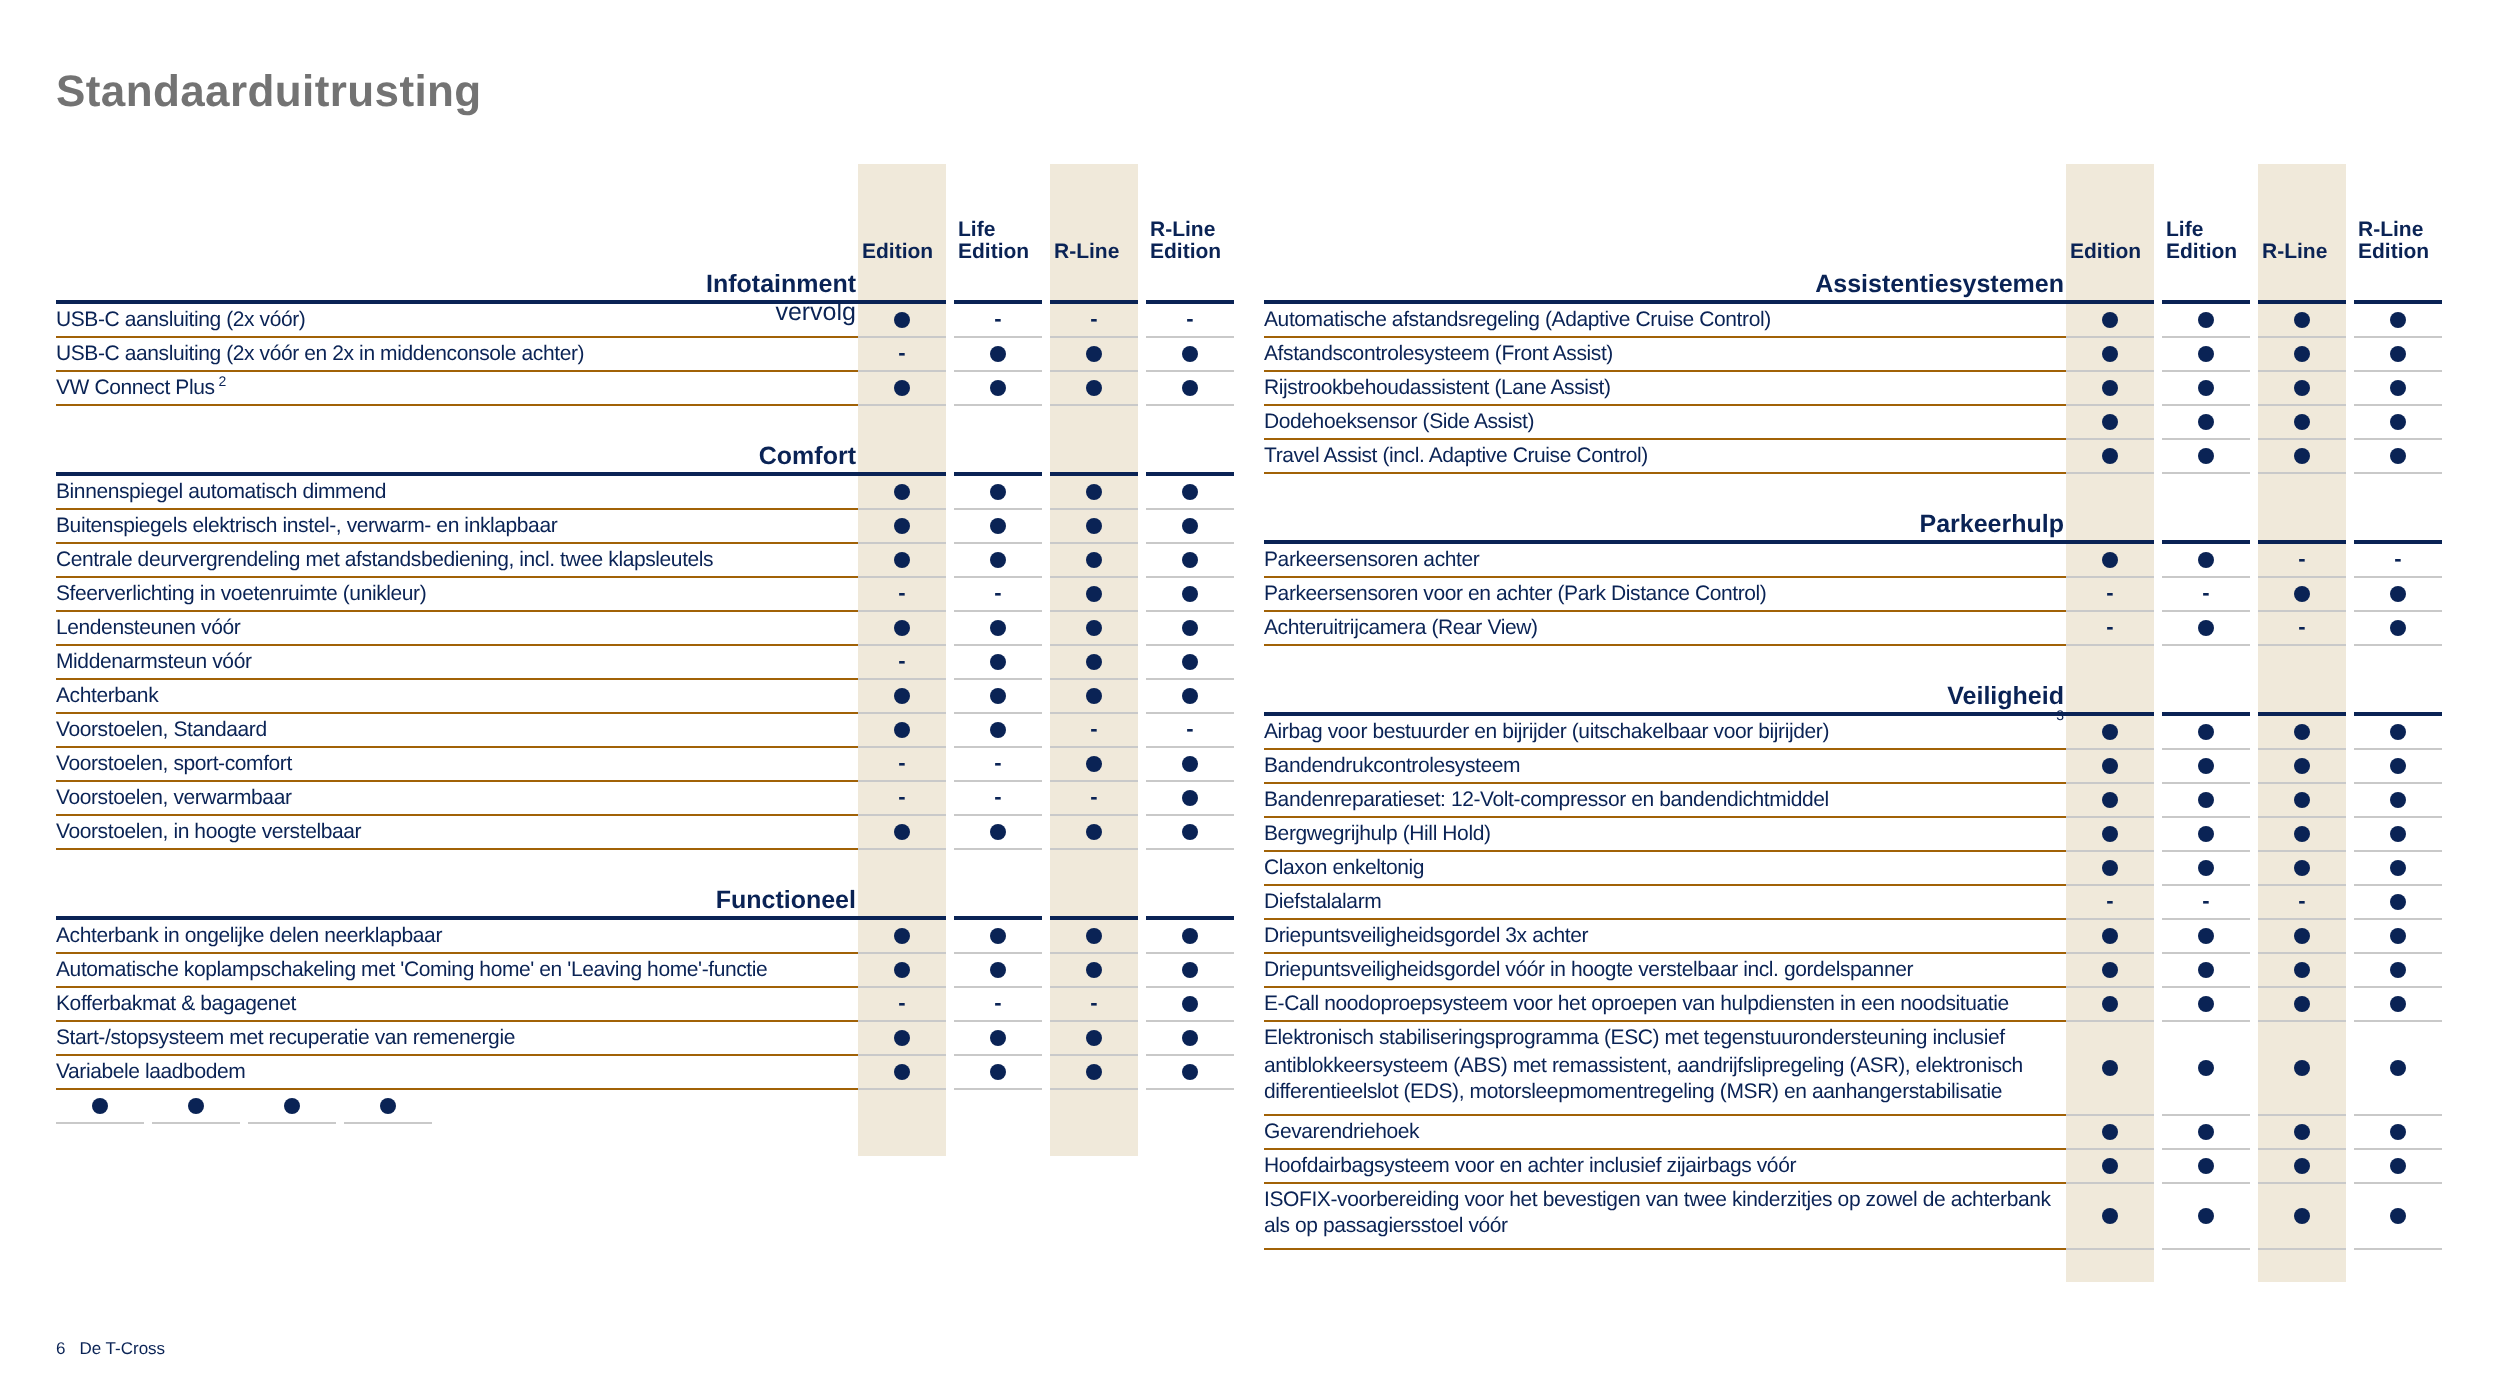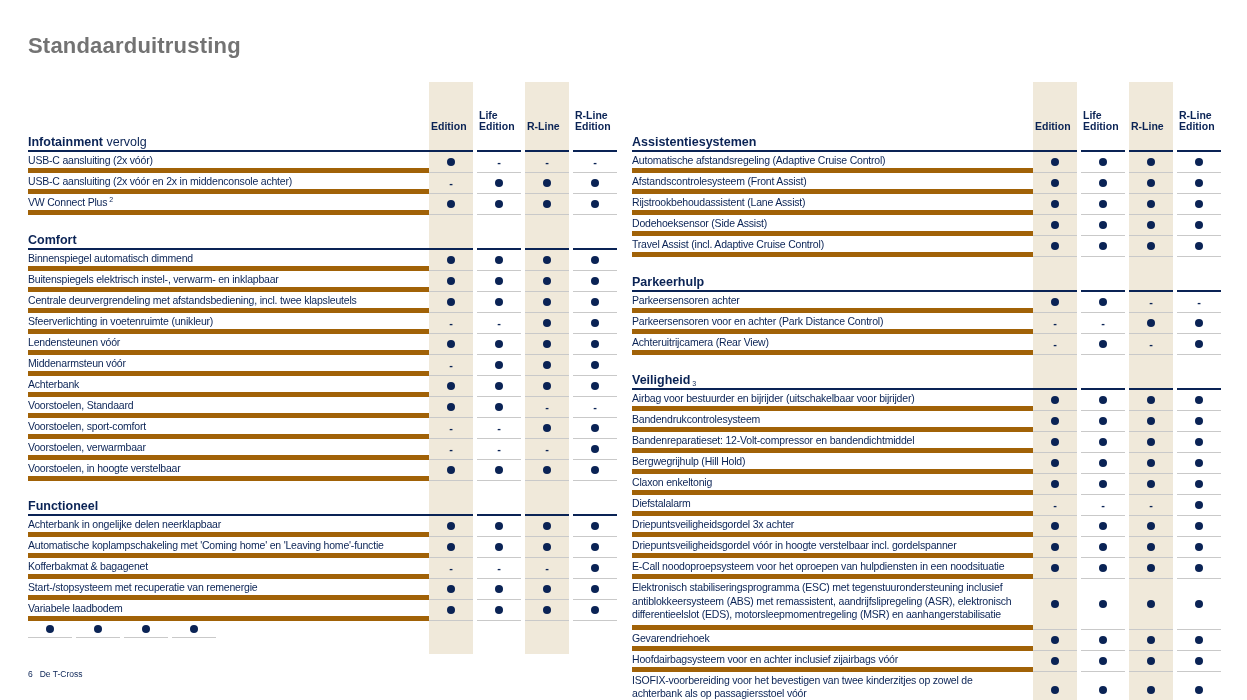--- a/index.html
+++ b/index.html
@@ -12,40 +12,40 @@
     position:absolute; left:28px; top:33px;
     font-size:22px; font-weight:bold; letter-spacing:.2px; color:#737373;
   }
   
   .eq-table { position:absolute; top:82px; width:589px; }
   #table-left  { left:28px; }
   #table-right { left:632px; }
   .col-strip { position:absolute; top:0; bottom:0; width:44px; background:#f0e9da; }
   .t-content { position:relative; z-index:1; }
   .hrow, .srow, .drow, .gaprow, .padrow { display:flex; }
-  .lab { width:401px; padding-right:16px; }
+  .lab { width:401px; padding-right:1px;flex-direction:column; }
   .vcell { width:44px; flex:none; }
   .vcell + .vcell { margin-left:4px; }
   
   .hrow { height:53px; align-items:flex-end; }
   .chead {
     font-weight:bold; font-size:10.5px; line-height:11px;
     display:flex; align-items:flex-end; padding:0 0 3px 2px;
   }
   
   .srow { height:17px; }
   .srow .lab, .srow .vcell { border-bottom:2px solid #0a2355; }
   .srow .lab { display:flex; align-items:flex-end; padding-bottom:1px; }
   .sec-b { font-size:12.5px; font-weight:bold; white-space:pre; }
   .sec-n { font-size:12.5px; font-weight:normal; white-space:pre; }
   
   .drow { min-height:17px; }
   .drow .lab {
     font-size:10.5px; letter-spacing:-.2px; line-height:16px;
-    white-space:nowrap; overflow:hidden; border-bottom:5px solid #a16207;
+    white-space:nowrap; overflow:hidden; border-bottom:1px solid #a16207;
   }
   .drow .vcell {
     border-bottom:1px solid #c9c9c9;
     display:flex; align-items:center; justify-content:center;
   }
   .drow.wrap .lab { white-space:normal; line-height:13.5px; padding-top:2px; padding-bottom:3px; }
   .dot  { width:8px; height:8px; border-radius:50%; background:#0a2355; display:inline-block; }
   .dash { font-size:11px; font-weight:bold; line-height:1; color:#0a2355; }
   sup.fsup { font-size:7px; margin-left:2px; line-height:1; }
   .gaprow { height:18px; }

